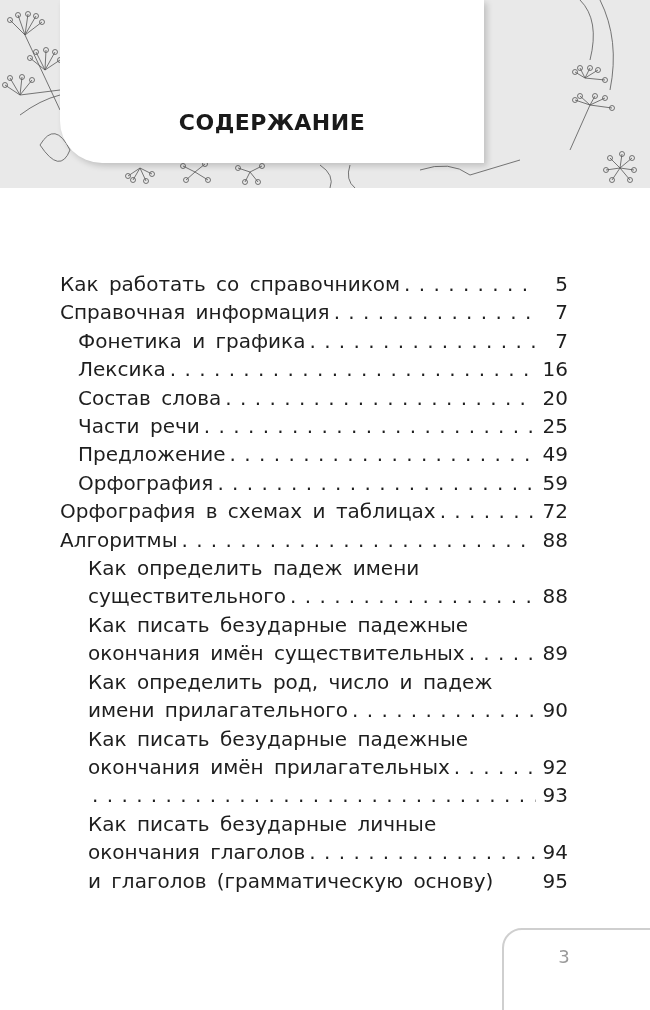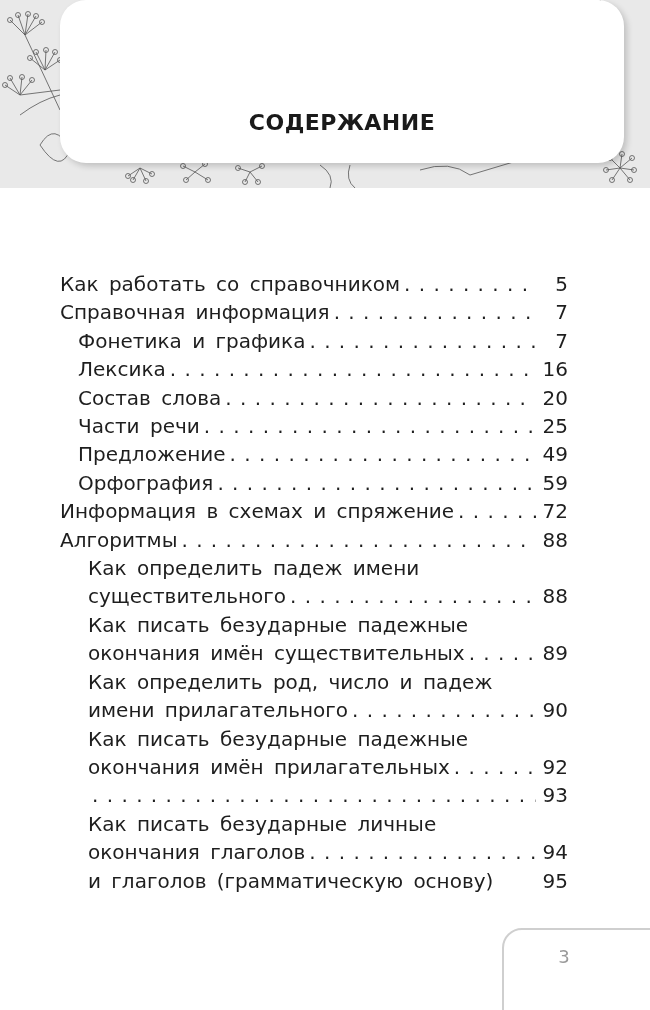--- a/index.html
+++ b/index.html
@@ -8,25 +8,24 @@
     background: #ffffff;
     font-family: "DejaVu Sans", "Liberation Sans", sans-serif;
     color: #1e1e1e;
   }
   .header-band {
     position: absolute; left: 0; top: 0; width: 650px; height: 188px;
     background: #e9e9e9; overflow: hidden;
   }
   .floral { position: absolute; left: 0; top: 0; width: 650px; height: 188px; }
   .title-card {
-    position: absolute; left: 60px; top: 0; width: 564px; height: 163px;
+    position: absolute; left: 60px; top: 0; width: 424px; height: 163px;
     background: #ffffff;
     border-bottom-left-radius: 42px;
     box-shadow: 3px 3px 6px rgba(0,0,0,0.18);
-    border-radius: 26px;
   }
   .title {
     position: absolute; left: 0; right: 0; top: 110px;
     text-align: center; font-weight: bold; font-size: 22px; letter-spacing: 0.5px;
     color: #1a1a1a;
   }
   .toc {
     position: absolute; left: 60px; top: 270px; width: 508px;
     font-size: 20px; line-height: 28.4px;
   }
@@ -163,21 +162,21 @@
     <span class="label">Предложение</span>
     <span class="dots"></span>
     <span class="page">49</span>
   </div>
   <div class="row l2">
     <span class="label">Орфография</span>
     <span class="dots"></span>
     <span class="page">59</span>
   </div>
   <div class="row l1">
-    <span class="label">Информация в схемах и спряжение</span>
+    <span class="label">Орфография в схемах и таблицах</span>
     <span class="dots"></span>
     <span class="page">72</span>
   </div>
   <div class="row l1">
     <span class="label">Алгоритмы</span>
     <span class="dots"></span>
     <span class="page">88</span>
   </div>
 
   <div>

